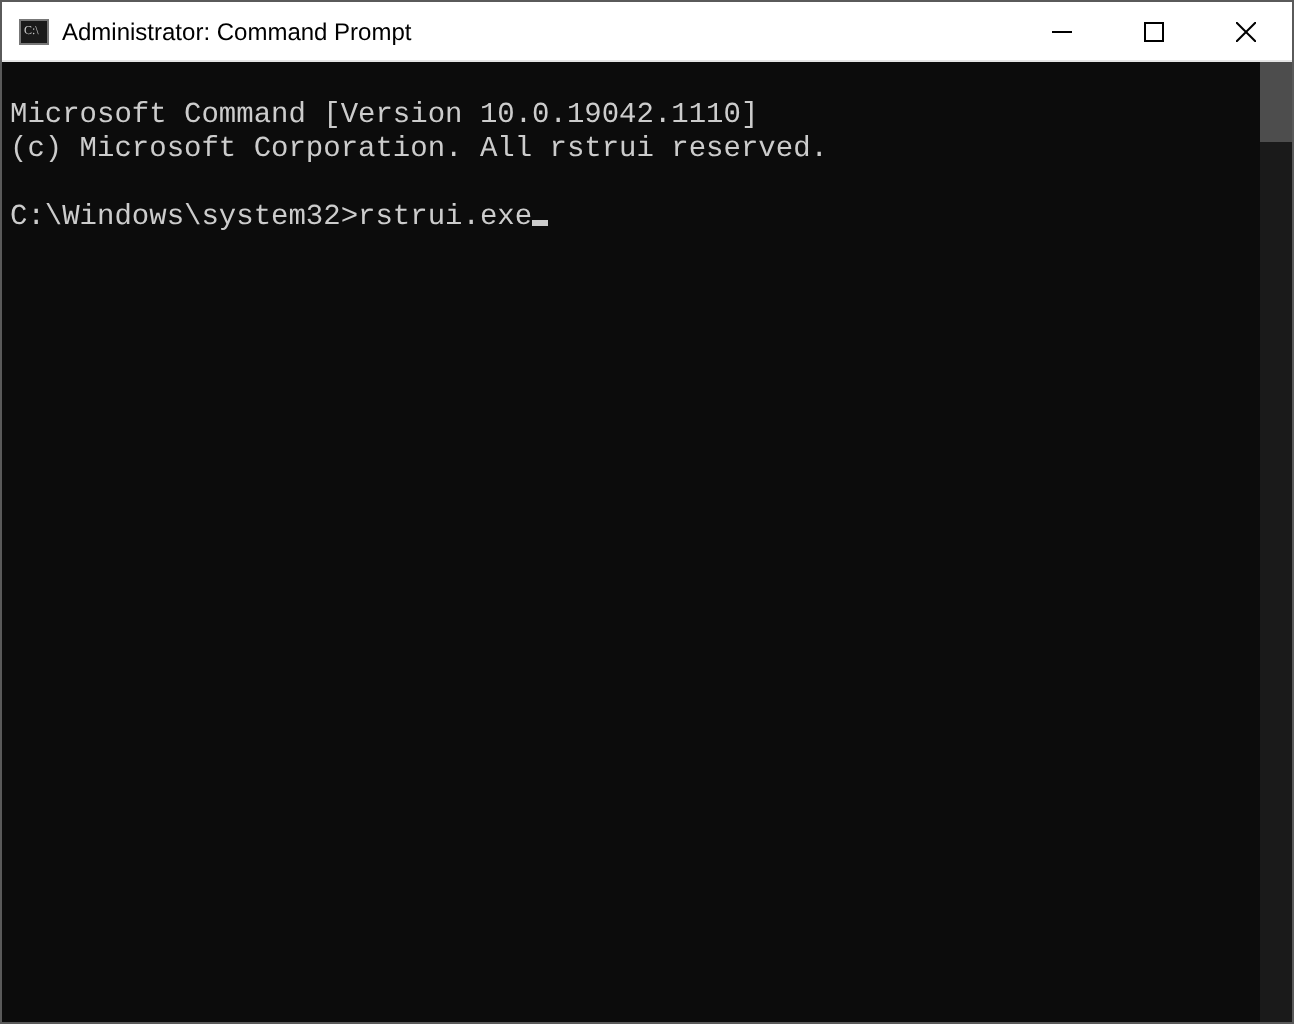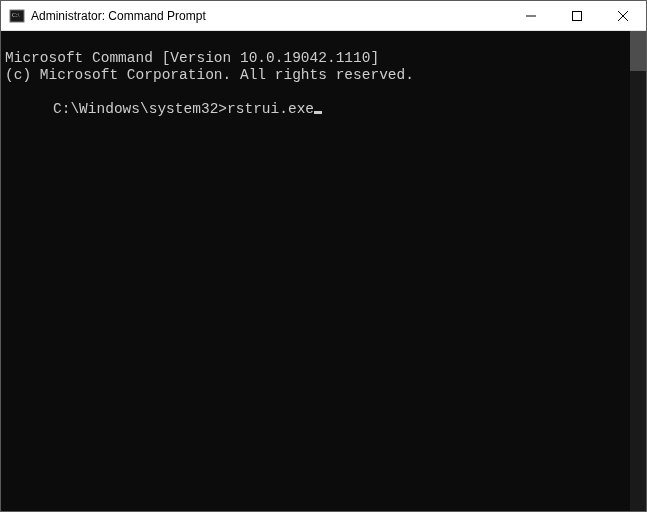--- a/index.html
+++ b/index.html
@@ -69,21 +69,21 @@
       background: #0c0c0c;
       color: #cccccc;
       font-family: Consolas, "Courier New", monospace;
       font-size: 14.5px;
       line-height: 17px;
       padding: 2px 2px 2px 4px;
       white-space: pre;
       overflow: hidden;
     }
     .terminal .line { white-space: pre; }
-    .prompt-line { white-space: pre; margin-left: 48px; }
+    .prompt-line { white-space: pre; }
     .cursor {
       display: inline-block;
       width: 8px;
       height: 3px;
       background: #cccccc;
       vertical-align: baseline;
       position: relative;
       top: 1px;
     }
     .scrollbar {
@@ -129,21 +129,21 @@
           <line x1="0" y1="0" x2="10" y2="10" stroke="#000" stroke-width="1"></line>
           <line x1="10" y1="0" x2="0" y2="10" stroke="#000" stroke-width="1"></line>
         </svg>
       </button>
     </div>
   </div>
 
   <div class="client">
     <div class="terminal">
 <span class="line">Microsoft Command [Version 10.0.19042.1110]</span>
-<span class="line">(c) Microsoft Corporation. All rights reserved.</span>
+<span class="line">(c) Microsoft Corporation. All rstrui reserved.</span>
 <span class="line"></span>
 <span class="prompt-line"><span>C:\Windows\system32&gt;</span><span>rstrui.exe</span><span class="cursor"></span></span>
     </div>
     <div class="scrollbar">
       <div class="scrollbar-thumb"></div>
     </div>
   </div>
 </div>
 
 </body></html>

